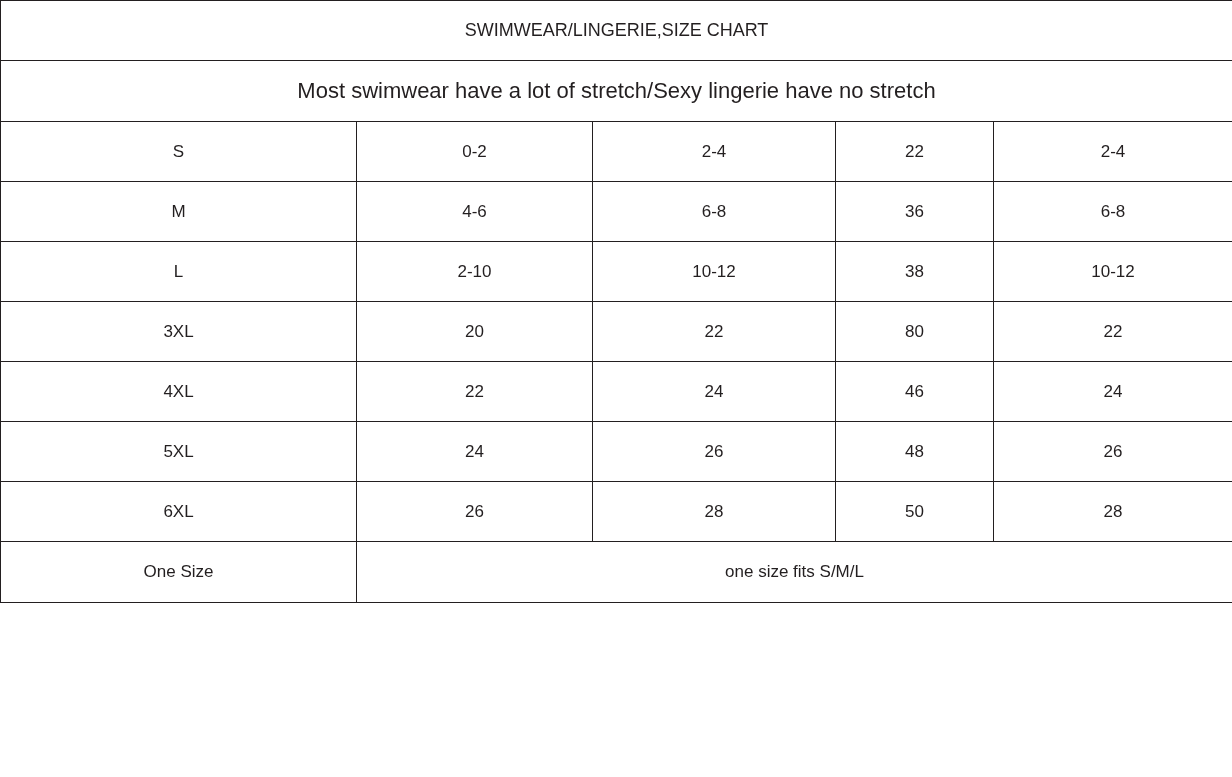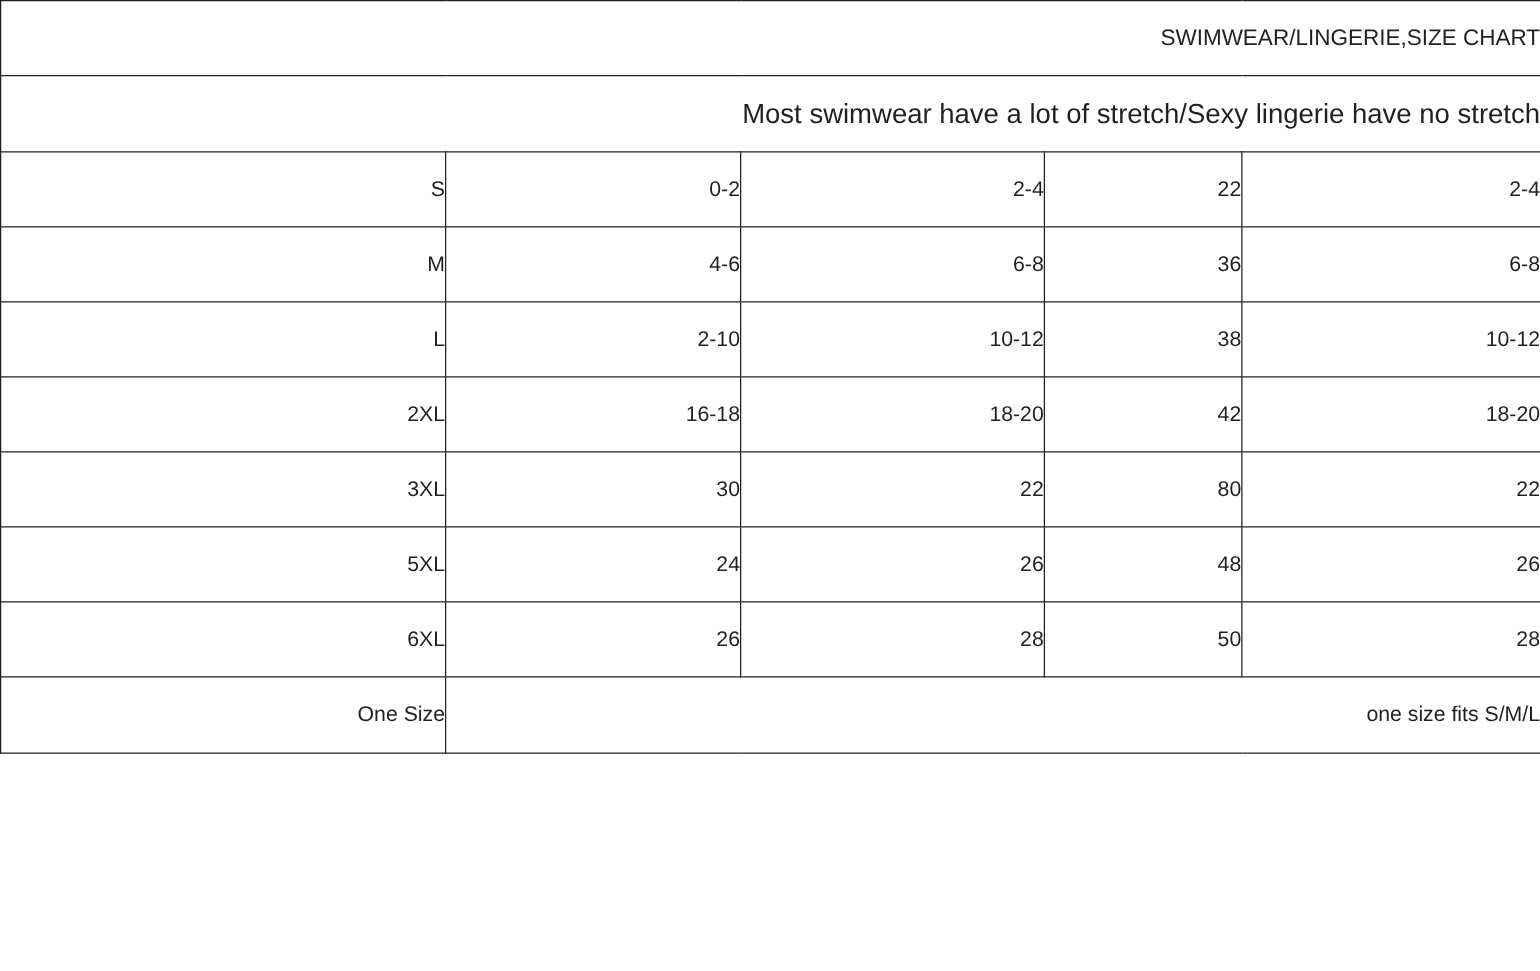--- a/index.html
+++ b/index.html
@@ -20,21 +20,21 @@
     box-sizing: border-box;
   }
   table.size-chart {
     width: 1232px;
     border-collapse: collapse;
     table-layout: fixed;
   }
   table.size-chart td,
   table.size-chart th {
     border: 1px solid #231f20;
-    text-align: right;
+    text-align: center;
     vertical-align: middle;
     font-weight: normal;
     font-size: 17px;
     color: #231f20;
     padding: 0;
   }
   
   col.c-size { width: 356px; }
   col.c-us   { width: 236px; }
   col.c-uk   { width: 243px; }
@@ -97,32 +97,32 @@
         <td>6-8</td>
       </tr>
       <tr class="data-row">
         <td>L</td>
         <td>2-10</td>
         <td>10-12</td>
         <td>38</td>
         <td>10-12</td>
       </tr>
       <tr class="data-row">
-        <td>2XL</td>
-        <td>16-18</td>
-        <td>18-20</td>
-        <td>42</td>
-        <td>18-20</td>
-      </tr>
-      <tr class="data-row">
         <td>3XL</td>
-        <td>30</td>
+        <td>20</td>
         <td>22</td>
         <td>80</td>
         <td>22</td>
+      </tr>
+      <tr class="data-row">
+        <td>4XL</td>
+        <td>22</td>
+        <td>24</td>
+        <td>46</td>
+        <td>24</td>
       </tr>
       <tr class="data-row">
         <td>5XL</td>
         <td>24</td>
         <td>26</td>
         <td>48</td>
         <td>26</td>
       </tr>
       <tr class="data-row">
         <td>6XL</td>

